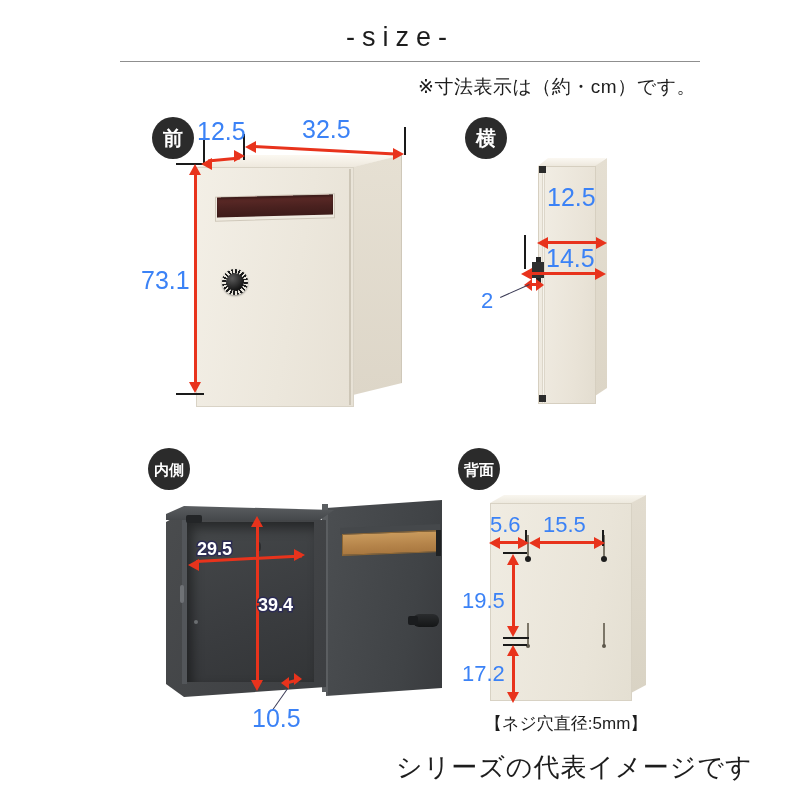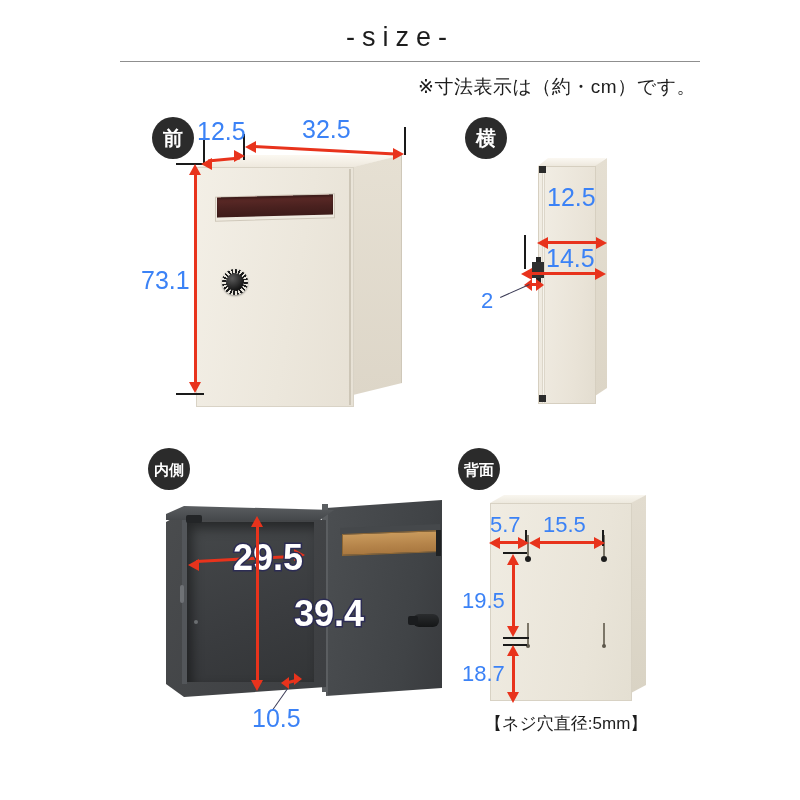--- a/index.html
+++ b/index.html
@@ -32,25 +32,24 @@
   }
   .badge.small-txt{font-size:15px;text-align:right;}
 
   
   .dim{
     position:absolute;color:#3b82f6;font-size:25px;font-weight:400;
     letter-spacing:0;white-space:nowrap;line-height:1;
   }
   .dim.sm{font-size:22px;}
   .dim-white{
-    position:absolute;color:#ffffff;font-size:36px;font-weight:700;
+    position:absolute;color:#ffffff;font-size:18px;font-weight:700;
     white-space:nowrap;line-height:1;
     -webkit-text-stroke:3px #2c2c54;
     paint-order:stroke fill;
-    margin-left:36px;
   }
 
   
   .tick{position:absolute;background:#1a1a1a;}
   .arrow-h{position:absolute;height:3px;background:#e8331c;}
   .arrow-v{position:absolute;width:3px;background:#e8331c;}
   .ah-l,.ah-r,.av-t,.av-b{position:absolute;width:0;height:0;}
   .ah-l{border-top:6px solid transparent;border-bottom:6px solid transparent;border-right:11px solid #e8331c;}
   .ah-r{border-top:6px solid transparent;border-bottom:6px solid transparent;border-left:11px solid #e8331c;}
   .av-t{border-left:6px solid transparent;border-right:6px solid transparent;border-bottom:11px solid #e8331c;}
@@ -322,37 +321,38 @@
     </div>
     <div class="keyhole plain" style="left:113px;top:128px;height:22px;">
       <div class="kh-dot"></div>
     </div>
   </div>
 
   <div class="tick" style="left:525px;top:530px;width:2px;height:14px;"></div>
   <div class="arrow-h" style="left:497px;top:541px;width:24px;"></div>
   <div class="ah-l" style="left:489px;top:537px;"></div>
   <div class="ah-r" style="left:518px;top:537px;"></div>
-  <div class="dim sm" style="left:490px;top:514px;">5.7</div>
+  <div class="dim sm" style="left:490px;top:514px;">5.6</div>
 
   <div class="tick" style="left:602px;top:530px;width:2px;height:16px;"></div>
   <div class="arrow-h" style="left:537px;top:541px;width:62px;"></div>
   <div class="ah-l" style="left:529px;top:537px;"></div>
   <div class="ah-r" style="left:594px;top:537px;"></div>
   <div class="dim sm" style="left:543px;top:514px;">15.5</div>
 
   <div class="tick" style="left:503px;top:552px;width:24px;height:2px;"></div>
   <div class="tick" style="left:503px;top:637px;width:26px;height:2px;"></div>
   <div class="arrow-v" style="left:512px;top:562px;height:68px;"></div>
   <div class="av-t" style="left:507px;top:554px;"></div>
   <div class="av-b" style="left:507px;top:626px;"></div>
   <div class="dim sm" style="left:462px;top:590px;">19.5</div>
 
   <div class="tick" style="left:503px;top:644px;width:24px;height:2px;"></div>
   <div class="arrow-v" style="left:512px;top:653px;height:43px;"></div>
   <div class="av-t" style="left:507px;top:645px;"></div>
   <div class="av-b" style="left:507px;top:692px;"></div>
-  <div class="dim sm" style="left:462px;top:663px;">18.7</div>
+  <div class="dim sm" style="left:462px;top:663px;">17.2</div>
 
   <div class="screwnote">【ネジ穴直径:5mm】</div>
 
+  <div class="footer">シリーズの代表イメージです</div>
 
 </div>
 
 </body></html>

